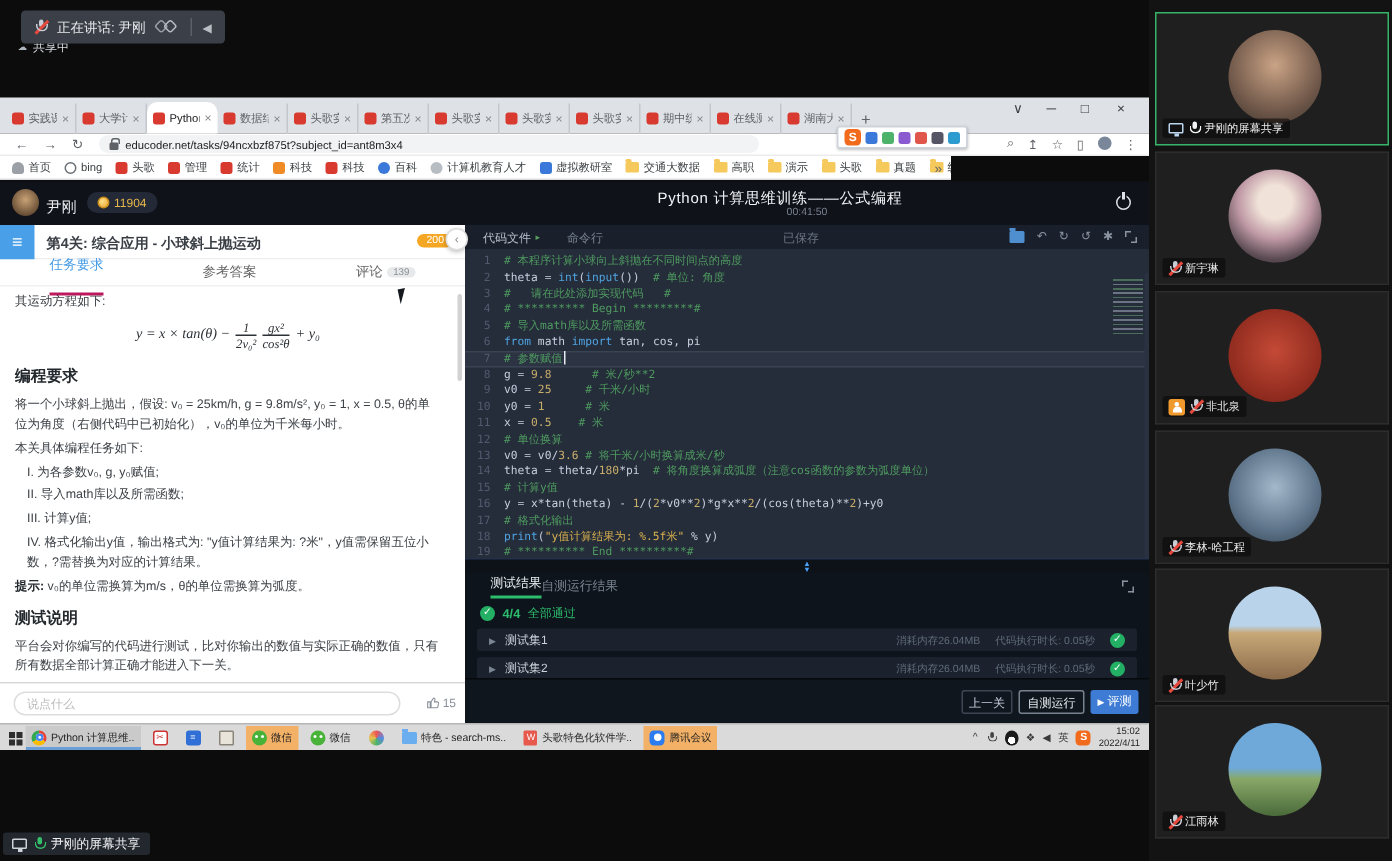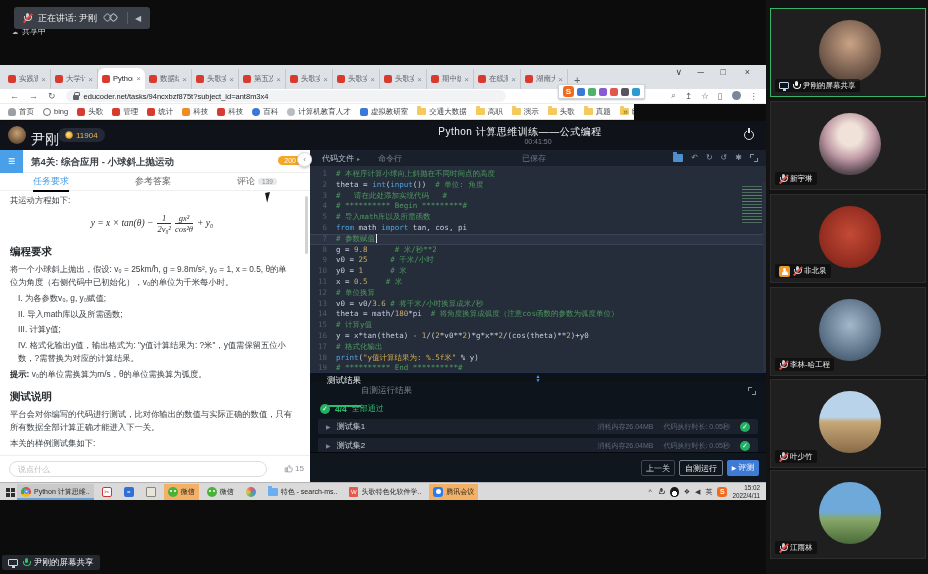--- a/index.html
+++ b/index.html
@@ -63,38 +63,38 @@
   .bmi-gray{background:#b8bdc4;border-radius:50%}
   .bmi-blue{background:#3a78d9}
   .bmi-folder{width:9px;height:7px;background:#f6c95c;border-radius:1px;position:relative}
   .bmi-folder::before{content:"";position:absolute;left:0;top:-2px;width:4px;height:2px;background:#f6c95c;border-radius:1px 1px 0 0}
   .bm-more{position:absolute;right:6px;font-size:9px;color:#5f6368}
 
   
   .eduhead{position:absolute;left:0;top:121px;width:766px;height:29px;background:#0f1219}
   .eh-av{position:absolute;left:8px;top:5px;width:18px;height:18px;border-radius:50%;
     background:radial-gradient(circle at 50% 40%,#c9a275,#6b5138 70%,#3a2d20)}
-  .eh-name{position:absolute;left:31px;top:10px;color:#e8eaee;font-size:14px}
+  .eh-name{position:absolute;left:31px;top:10px;color:#e8eaee;font-size:10px}
   .eh-badge{position:absolute;left:58px;top:7px;height:14px;background:#232936;border-radius:8px;display:flex;align-items:center;gap:3px;padding:0 7px}
   .coin{width:8px;height:8px;border-radius:50%;background:radial-gradient(circle at 35% 35%,#ffe08a,#e8a62c);border:1px solid #c98d1d}
   .eh-pts{color:#e6b84c;font-size:8px}
   .eh-title{position:absolute;left:292px;top:4px;width:456px;text-align:center;color:#f2f4f7;font-size:10px;letter-spacing:.5px}
   .eh-timer{position:absolute;left:310px;top:17px;width:456px;text-align:center;color:#79828f;font-size:7px}
   .pwr{position:absolute;right:12px;top:9px;width:10px;height:10px;border:1.2px solid #dfe3e8;border-radius:50%}
   .pwr::before{content:"";position:absolute;left:3.4px;top:-3px;width:1.2px;height:5px;background:#dfe3e8;box-shadow:0 0 0 1px #0f1219}
 
   
   .lpanel{position:absolute;left:0;top:150px;width:310px;height:305px;background:#fff;overflow:hidden}
   .lp-titlerow{position:absolute;left:0;top:0;width:310px;height:23px;border-bottom:1px solid #eee;background:#fff}
   .hamb{position:absolute;left:0;top:0;width:23px;height:23px;background:#49a0e9;color:#fff;font-size:12px;text-align:center;line-height:22px}
   .lp-title{position:absolute;left:31px;top:6px;font-size:9.5px;color:#3a3f45;font-weight:bold}
   .score-badge{position:absolute;right:8px;top:6px;background:#f5a623;color:#fff;font-size:7px;border-radius:7px;padding:1px 6px}
   .lp-tabs{position:absolute;left:0;top:23px;width:310px;height:18px;display:flex;justify-content:space-around;align-items:center;background:#fff;border-bottom:1px solid #f0f0f0}
   .lp-tab{font-size:9px;color:#666;display:flex;align-items:center;gap:3px}
-  .lp-tab.active{color:#459be6;border-bottom:2px solid #000000;padding-bottom:2px;margin-bottom:-4px}
+  .lp-tab.active{color:#459be6;border-bottom:2px solid #be185d;padding-bottom:12px;margin-bottom:-4px}
   .cbadge{background:#e7e9eb;color:#8a9097;font-size:6.5px;border-radius:7px;padding:0 4px}
   .lp-doc{position:absolute;left:10px;top:44px;width:284px;color:#3c4146;font-size:8.3px;line-height:1.55}
   .lp-doc p{margin-bottom:3px}
   .formula{display:flex;justify-content:center;align-items:center;gap:4px;margin:7px 0 9px;
     font-family:"Liberation Serif",serif;font-style:italic;font-size:9.5px;color:#2c3136}
   .frac{display:inline-flex;flex-direction:column;align-items:center;line-height:1.05;font-size:8.5px}
   .frac .den{border-top:1px solid #2c3136;padding-top:1px}
   .dhead{font-size:10.5px;font-weight:bold;color:#24292e;margin:7px 0 4px}
   .ditem{margin-left:8px}
   .hint b{color:#24292e}
@@ -136,21 +136,21 @@
   .caret{display:inline-block;width:1px;height:9px;background:#e8ecf2;vertical-align:middle;margin-left:1px}
   .minimap{position:absolute;right:4px;top:20px;width:20px;height:38px;opacity:.7;
     background:repeating-linear-gradient(to bottom,#5a8a68 0 1px,transparent 1px 3px,#8a93a2 3px 4px,transparent 4px 6px)}
   .vscroll{position:absolute;right:0;top:16px;width:3px;height:206px;background:#2a3140}
 
   
   .handle{position:absolute;left:0;top:222px;width:456px;height:10px;background:#0d1219;border-top:1px solid #23304a;text-align:center}
   .handle .ar{display:inline-block;color:#4aa3ff;font-size:5px;line-height:4px;vertical-align:top;margin-top:1px}
   .testpanel{position:absolute;left:0;top:232px;width:456px;height:70px;background:#0e141b}
   .tp-tabs{position:absolute;left:0;top:0;width:456px;height:17px;display:flex;align-items:center}
-  .tp-tab{font-size:8.5px;color:#e8edf2;margin-left:17px;padding-bottom:18px;border-bottom:2px solid #2dbd6e}
+  .tp-tab{font-size:8.5px;color:#e8edf2;margin-left:17px;padding-bottom:2px;border-bottom:2px solid #2dbd6e}
   .tp-tab2{font-size:8.5px;color:#77828f;}
   .tp-exp{position:absolute;right:10px;top:5px}
   .tp-summary{position:absolute;left:10px;top:21px;display:flex;align-items:center;gap:5px}
   .chk{width:10px;height:10px;border-radius:50%;background:#23b064;color:#fff;font-size:7px;line-height:10px;text-align:center;flex:none}
   .sumnum{color:#2dbd6e;font-size:8.5px;font-weight:bold}
   .sumtxt{color:#2dbd6e;font-size:8px}
   .trow{position:absolute;left:8px;width:440px;height:15px;background:#1b222d;border-radius:2px;display:flex;align-items:center}
   .trow .tri{color:#7a8694;font-size:6px;margin:0 6px 0 8px}
   .tname{color:#ccd3dd;font-size:8px}
   .tmeta{margin-left:auto;display:flex;align-items:center;gap:10px;padding-right:8px;color:#5f6a78;font-size:7px}
@@ -452,20 +452,21 @@
               <span class="den">2v₀²</span>
             </span>
           <span class="frac">
               <span class="num">gx²</span>
               <span class="den">cos²θ</span>
             </span>
           <span>+ y₀</span>
         </div>
         <div class="dhead">编程要求</div>
         <p>将一个小球斜上抛出，假设: v₀ = 25km/h, g = 9.8m/s², y₀ = 1, x = 0.5, θ的单位为角度（右侧代码中已初始化），v₀的单位为千米每小时。</p>
+        <p>本关具体编程任务如下:</p>
         <p class="ditem">I. 为各参数v₀, g, y₀赋值;</p>
         <p class="ditem">II. 导入math库以及所需函数;</p>
         <p class="ditem">III. 计算y值;</p>
         <p class="ditem">IV. 格式化输出y值，输出格式为: "y值计算结果为: ?米"，y值需保留五位小数，?需替换为对应的计算结果。</p>
         <p class="hint"><b>提示:</b><span> v₀的单位需换算为m/s，θ的单位需换算为弧度。</span></p>
         <div class="dhead">测试说明</div>
         <p>平台会对你编写的代码进行测试，比对你输出的数值与实际正确的数值，只有所有数据全部计算正确才能进入下一关。</p>
         <p>本关的样例测试集如下:</p>
 
       </div>
@@ -509,21 +510,21 @@
             <div class="cl"><span class="ln">4</span><span class="ct"><span class="tk-c"># ********** Begin *********#</span></span></div>
             <div class="cl"><span class="ln">5</span><span class="ct"><span class="tk-c"># 导入math库以及所需函数</span></span></div>
             <div class="cl"><span class="ln">6</span><span class="ct"><span class="tk-k">from</span><span class="tk-d"> math </span><span class="tk-k">import</span><span class="tk-d"> tan, cos, pi</span></span></div>
             <div class="cl cur"><span class="ln">7</span><span class="ct"><span class="tk-c"># 参数赋值</span><span class="caret"></span></span></div>
             <div class="cl"><span class="ln">8</span><span class="ct"><span class="tk-d">g = </span><span class="tk-n">9.8</span><span class="tk-d">      </span><span class="tk-c"># 米/秒**2</span></span></div>
             <div class="cl"><span class="ln">9</span><span class="ct"><span class="tk-d">v0 = </span><span class="tk-n">25</span><span class="tk-d">     </span><span class="tk-c"># 千米/小时</span></span></div>
             <div class="cl"><span class="ln">10</span><span class="ct"><span class="tk-d">y0 = </span><span class="tk-n">1</span><span class="tk-d">      </span><span class="tk-c"># 米</span></span></div>
             <div class="cl"><span class="ln">11</span><span class="ct"><span class="tk-d">x = </span><span class="tk-n">0.5</span><span class="tk-d">    </span><span class="tk-c"># 米</span></span></div>
             <div class="cl"><span class="ln">12</span><span class="ct"><span class="tk-c"># 单位换算</span></span></div>
             <div class="cl"><span class="ln">13</span><span class="ct"><span class="tk-d">v0 = v0/</span><span class="tk-n">3.6</span><span class="tk-d"> </span><span class="tk-c"># 将千米/小时换算成米/秒</span></span></div>
-            <div class="cl"><span class="ln">14</span><span class="ct"><span class="tk-d">theta = math/</span><span class="tk-n">180</span><span class="tk-d">*pi  </span><span class="tk-c"># 将角度换算成弧度（注意cos函数的参数为弧度单位）</span></span></div>
+            <div class="cl"><span class="ln">14</span><span class="ct"><span class="tk-d">theta = theta/</span><span class="tk-n">180</span><span class="tk-d">*pi  </span><span class="tk-c"># 将角度换算成弧度（注意cos函数的参数为弧度单位）</span></span></div>
             <div class="cl"><span class="ln">15</span><span class="ct"><span class="tk-c"># 计算y值</span></span></div>
             <div class="cl"><span class="ln">16</span><span class="ct"><span class="tk-d">y = x*tan(theta) - </span><span class="tk-n">1</span><span class="tk-d">/(</span><span class="tk-n">2</span><span class="tk-d">*v0**</span><span class="tk-n">2</span><span class="tk-d">)*g*x**</span><span class="tk-n">2</span><span class="tk-d">/(cos(theta)**</span><span class="tk-n">2</span><span class="tk-d">)+y0</span></span></div>
             <div class="cl"><span class="ln">17</span><span class="ct"><span class="tk-c"># 格式化输出</span></span></div>
             <div class="cl"><span class="ln">18</span><span class="ct"><span class="tk-k">print</span><span class="tk-d">(</span><span class="tk-s">"y值计算结果为: %.5f米"</span><span class="tk-d"> % y)</span></span></div>
             <div class="cl"><span class="ln">19</span><span class="ct"><span class="tk-c"># ********** End **********#</span></span></div>
           </div>
         <span class="minimap"></span>
         <span class="vscroll"></span>
       </div>
 

